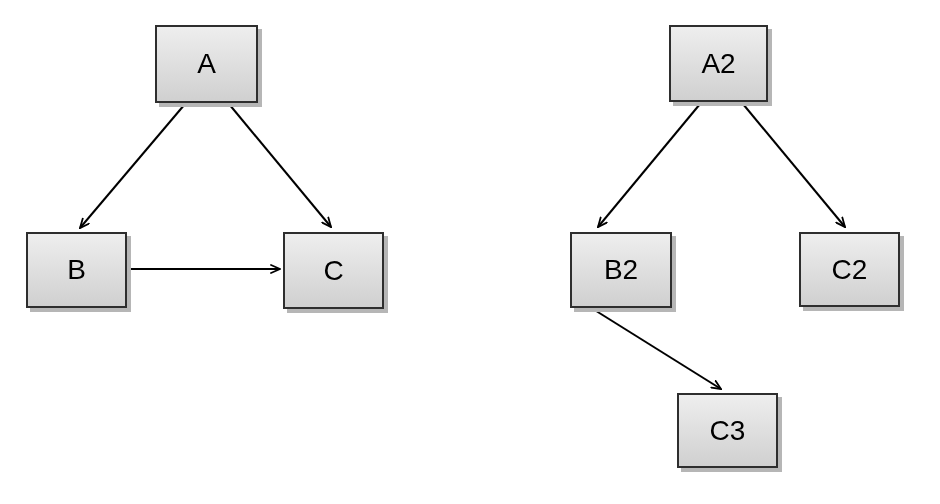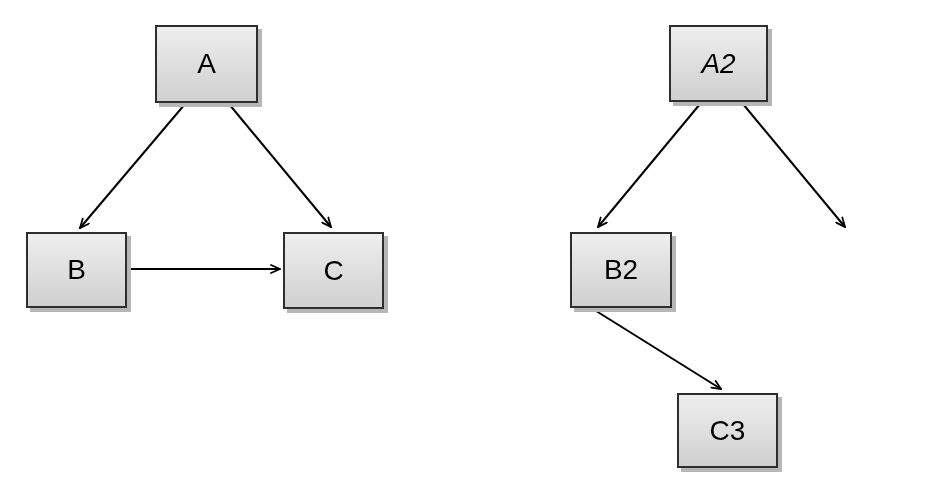--- a/index.html
+++ b/index.html
@@ -65,23 +65,26 @@
   <div class="node" style="left: 155px; top: 25px; width: 103px; height: 78px;">
     <span class="label">A</span>
   </div>
   <div class="node" style="left: 26px; top: 232px; width: 101px; height: 76px;">
     <span class="label">B</span>
   </div>
   <div class="node" style="left: 283px; top: 232px; width: 101px; height: 77px;">
     <span class="label">C</span>
   </div>
 
-  <div class="node" style="left: 669px; top: 25px; width: 99px; height: 77px; font-style: italic;">
+  <div class="node" style="left: 669px; top: 25px; width: 99px; height: 77px;">
     <span class="label">A2</span>
   </div>
   <div class="node" style="left: 542px; top: 232px; width: 102px; height: 76px; margin-left: 28px;">
     <span class="label">B2</span>
+  </div>
+  <div class="node" style="left: 799px; top: 232px; width: 101px; height: 75px;">
+    <span class="label">C2</span>
   </div>
   <div class="node" style="left: 677px; top: 393px; width: 101px; height: 75px; align-items: center;">
     <span class="label">C3</span>
   </div>
 
 </div>
 
 </body></html>

